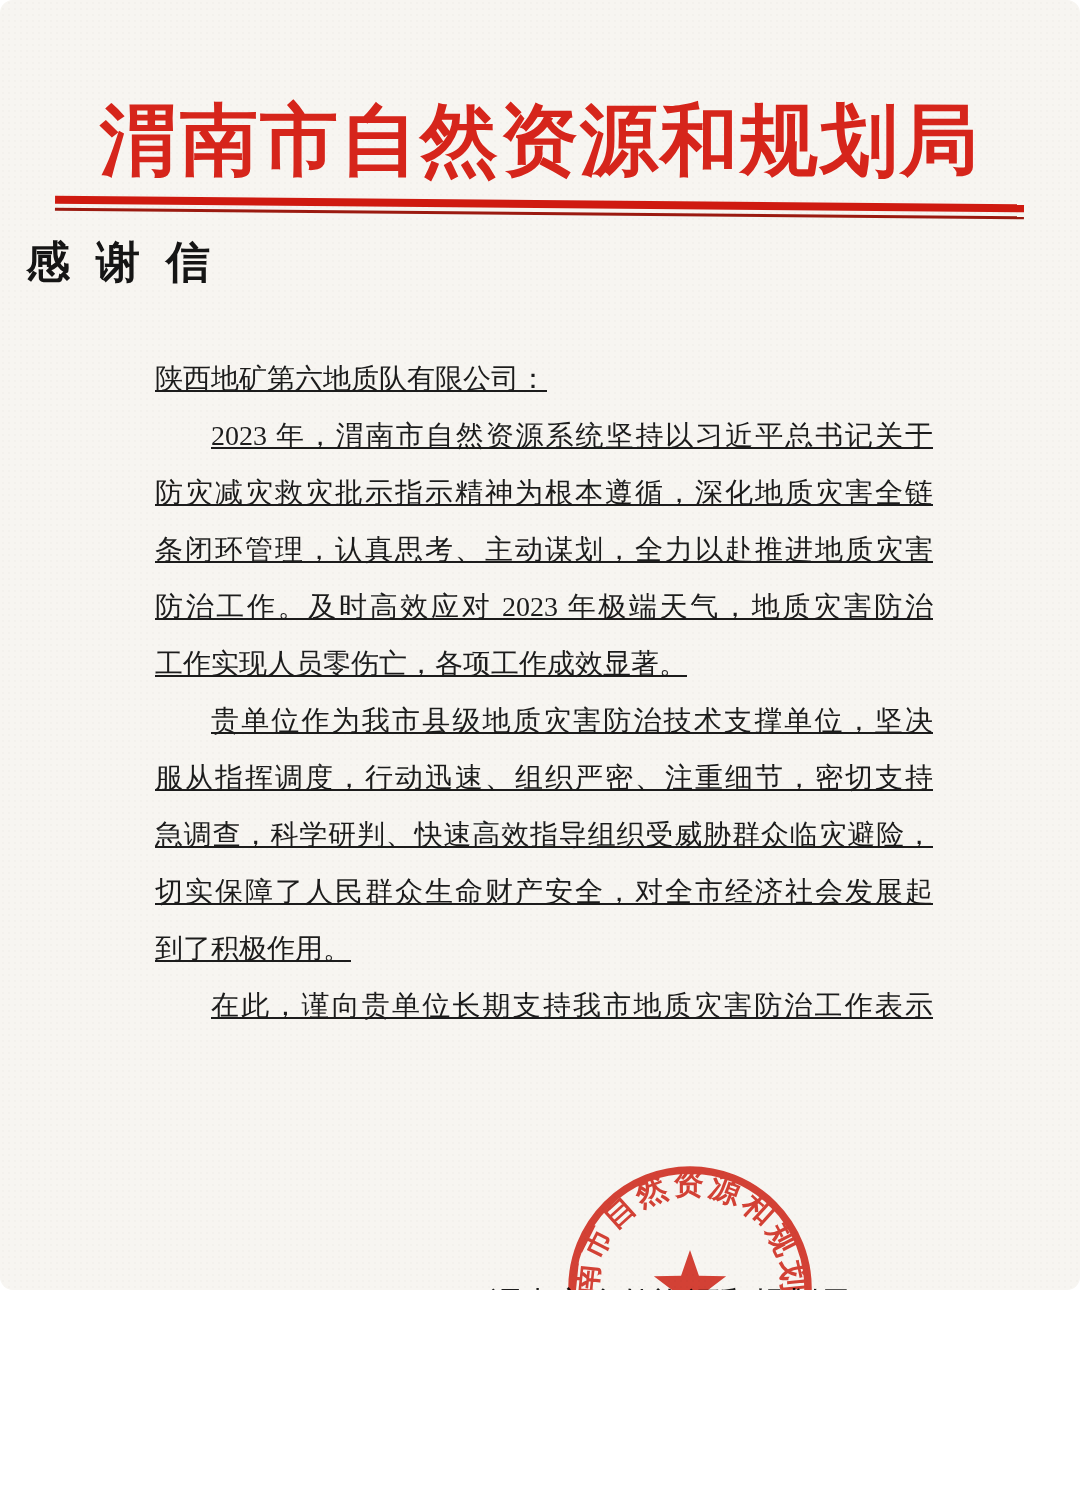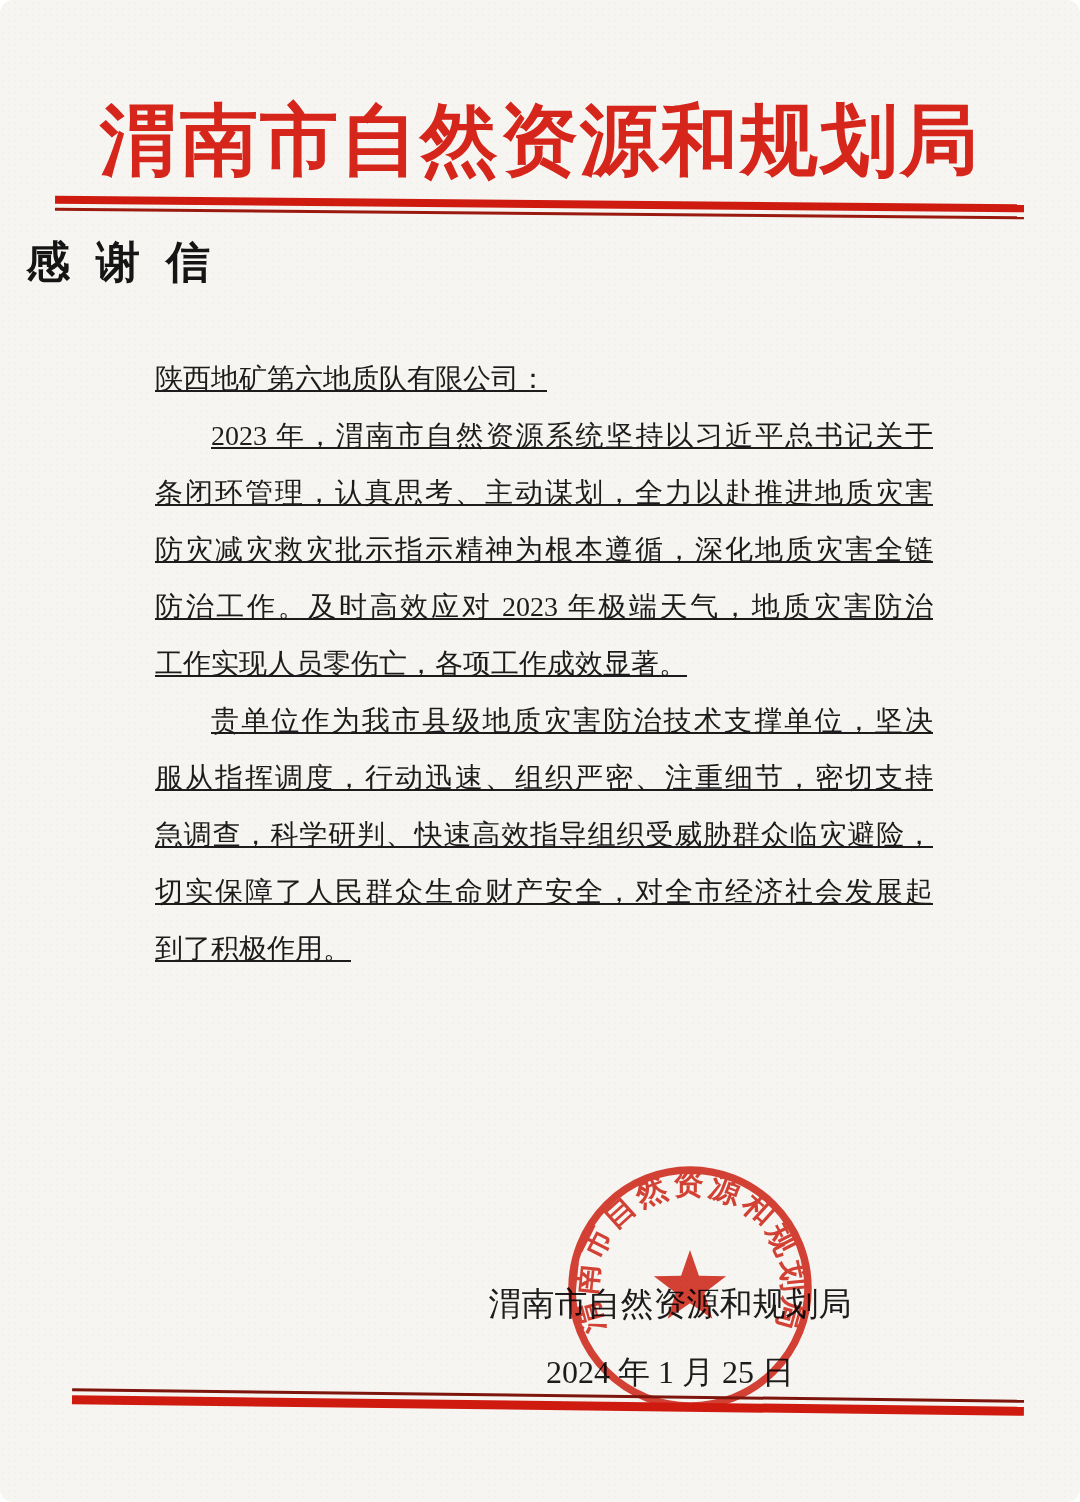--- a/index.html
+++ b/index.html
@@ -1,19 +1,19 @@
 <!DOCTYPE html>
 <html><head>
 <meta charset="utf-8">
 <style>
   html, body { margin: 0; padding: 0; }
   .page {
     position: relative;
     width: 1080px;
-    height: 1502px;
+    height: 1290px;
     background-color: #f7f5f1;
     background-image: radial-gradient(rgba(60,50,40,0.02) 1px, transparent 1px);
     background-size: 6px 6px;
     font-family: "Liberation Serif", serif;
     overflow: hidden;
     border-radius: 13px;
   }
 
   
   .masthead-title {
@@ -110,29 +110,30 @@
     <div class="thick"></div>
     <div class="gap"></div>
     <div class="thin"></div>
   </div>
 
   <h2 class="letter-title">感谢信</h2>
 
   <main class="body">
     <p class="line">陕西地矿第六地质队有限公司：</p>
     <p class="line fill indent">2023 年，渭南市自然资源系统坚持以习近平总书记关于</p>
+    <p class="line fill">防灾减灾救灾批示指示精神为根本遵循，深化地质灾害全链</p>
     <p class="line fill">条闭环管理，认真思考、主动谋划，全力以赴推进地质灾害</p>
-    <p class="line fill">防灾减灾救灾批示指示精神为根本遵循，深化地质灾害全链</p>
     <p class="line fill">防治工作。及时高效应对 2023 年极端天气，地质灾害防治</p>
     <p class="line">工作实现人员零伤亡，各项工作成效显著。</p>
     <p class="line fill indent">贵单位作为我市县级地质灾害防治技术支撑单位，坚决</p>
     <p class="line fill">服从指挥调度，行动迅速、组织严密、注重细节，密切支持</p>
     <p class="line fill">急调查，科学研判、快速高效指导组织受威胁群众临灾避险，</p>
     <p class="line fill">切实保障了人民群众生命财产安全，对全市经济社会发展起</p>
     <p class="line">到了积极作用。</p>
+    <p class="line fill indent">在此，谨向贵单位长期支持我市地质灾害防治工作表示</p>
   </main>
 
   <div class="signature">
     <div class="sig-org">渭南市自然资源和规划局</div>
     <div class="sig-date">2024 年 1 月 25 日</div>
   </div>
 
   <svg class="seal" width="264" height="264" viewBox="0 0 264 264">
     <circle cx="132" cy="132" r="118" fill="none" stroke="#d5291c" stroke-width="7.5"></circle>
     <path id="sealArc" d="M 43.67 164.15 A 94 94 0 1 1 220.33 164.15" fill="none"></path>

